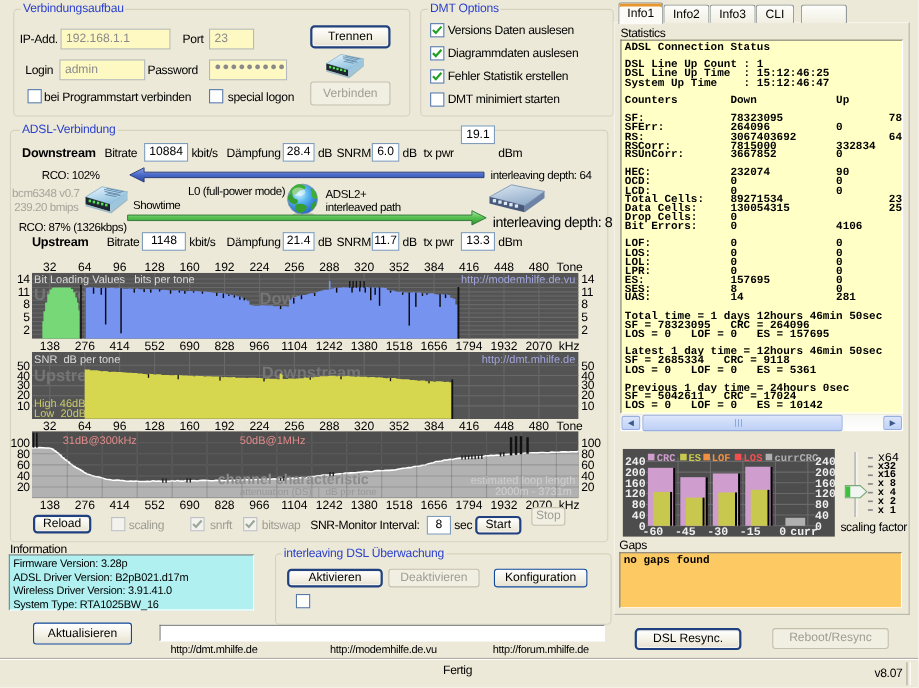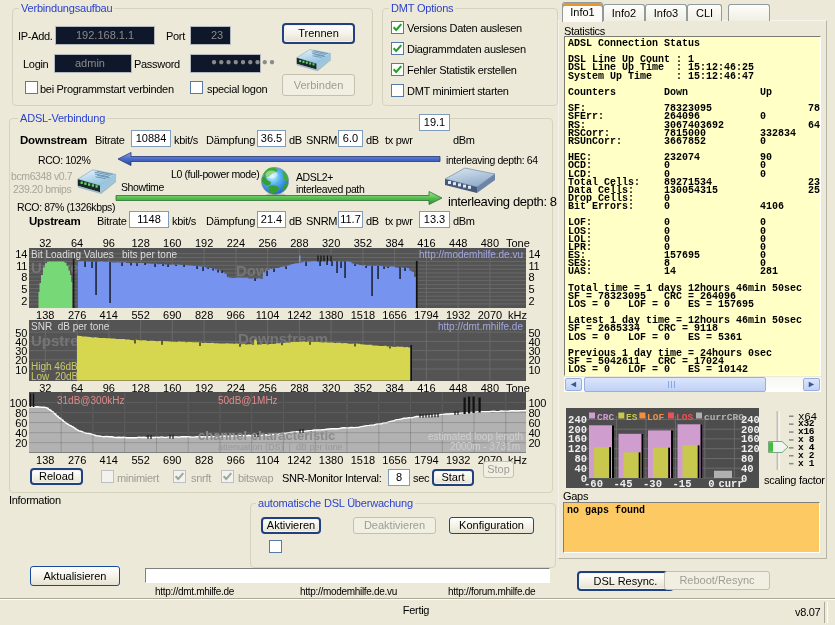--- a/index.html
+++ b/index.html
@@ -1,21 +1,21 @@
 <!DOCTYPE html>
 <html><head><meta charset="utf-8"><style>
 
 html,body{margin:0;padding:0}
 #w{position:relative;width:835px;height:625px;background:#ece9d8;font-family:"Liberation Sans",sans-serif;font-size:11px;color:#000;overflow:hidden}
 .lbl{position:absolute;white-space:nowrap;font-size:11px;letter-spacing:-0.3px}
 .b{font-weight:bold}
 .gb{position:absolute;border:1px solid #d5d2bd;border-radius:4px}
 .gt{position:absolute;color:#2b41cc;background:#ece9d8;padding:0 2px;white-space:nowrap;letter-spacing:-0.2px}
 .inp{position:absolute;border:1px solid #7f9db9;background:#fff;font-size:11px;text-align:center;box-sizing:border-box}
-.inpd{position:absolute;border:1px solid #b3b8bf;background:#0f172a;font-size:11px;color:#8a8a8a;box-sizing:border-box;padding-left:20px}
+.inpd{position:absolute;border:1px solid #b3b8bf;background:#fef9c3;font-size:11px;color:#8a8a8a;box-sizing:border-box;padding-left:4px}
 .btn{position:absolute;border:1px solid #134a9e;border-radius:3px;background:linear-gradient(#ffffff,#f4f1e6 55%,#e6e2d2);text-align:center;font-size:11px;box-sizing:border-box;font-family:"Liberation Sans",sans-serif}
 .btnf{border:2px solid #20407f;box-shadow:inset 0 0 0 1px #f4f4ee;border-radius:4px}
 .btnd{border:1px solid #c5bfae;background:#f1efe2;color:#9e9d94}
 .cbx{position:absolute;width:13px;height:13px;border:1px solid #5779a8;background:#fff;box-sizing:border-box}
 .cbx svg{position:absolute;left:-1px;top:-1px}
 .cbxd{border-color:#bcc0c4;background:#f3f2ec}
 .mono{font-family:"Liberation Mono",monospace}
 
 </style></head><body>
 <div id="w">
@@ -84,21 +84,21 @@
 <div class="lbl" style="left:407px;top:64px">Fehler Statistik erstellen</div>
 <span class="cbx" style="left:391px;top:84px"></span>
 <div class="lbl" style="left:407px;top:85px">DMT minimiert starten</div>
 <div class="gb" style="left:9px;top:118px;width:542px;height:373px"></div>
 <div class="gt" style="left:18px;top:112px">ADSL-Verbindung</div>
 <div class="lbl b" style="left:20px;top:134px;font-size:11.5px;letter-spacing:-0.2px">Downstream</div>
 <div class="lbl" style="left:95px;top:134px">Bitrate</div>
 <div class="inp" style="left:131px;top:130px;width:40px;height:17px;line-height:15px">10884</div>
 <div class="lbl" style="left:174px;top:134px">kbit/s</div>
 <div class="lbl" style="left:206px;top:134px;letter-spacing:-0.2px">Dämpfung</div>
-<div class="inp" style="left:257px;top:130px;width:29px;height:17px;line-height:15px">36.5</div>
+<div class="inp" style="left:257px;top:130px;width:29px;height:17px;line-height:15px">28.4</div>
 <div class="lbl" style="left:289px;top:134px">dB</div>
 <div class="lbl" style="left:306px;top:134px">SNRM</div>
 <div class="inp" style="left:338px;top:130px;width:25px;height:17px;line-height:15px">6.0</div>
 <div class="lbl" style="left:366px;top:134px">dB</div>
 <div class="lbl" style="left:385px;top:134px">tx pwr</div>
 <div class="inp" style="left:419px;top:114px;width:31px;height:17px;line-height:15px">19.1</div>
 <div class="lbl" style="left:453px;top:134px">dBm</div>
 <div class="lbl" style="left:38px;top:154px;font-size:10.5px;letter-spacing:-0.4px">RCO: 102%</div>
 <svg style="position:absolute;left:116px;top:151px" width="326" height="16" viewBox="0 0 326 16">
 <defs>
@@ -492,52 +492,53 @@
     <div class="lbl" style="left:27px;top:427.2px;transform:translateX(-100%);font-size:11px">40</div>
     <div class="lbl" style="left:528.5px;top:427.2px;font-size:11px">40</div>
     <div class="lbl" style="left:27px;top:417.1px;transform:translateX(-100%);font-size:11px">60</div>
     <div class="lbl" style="left:528.5px;top:417.1px;font-size:11px">60</div>
     <div class="lbl" style="left:27px;top:407.0px;transform:translateX(-100%);font-size:11px">80</div>
     <div class="lbl" style="left:528.5px;top:407.0px;font-size:11px">80</div>
     <div class="lbl" style="left:27px;top:397.0px;transform:translateX(-100%);font-size:11px">100</div>
     <div class="lbl" style="left:528.5px;top:397.0px;font-size:11px">100</div>
 <div class="btn btnf" style="left:30px;top:468px;width:53px;height:17px;line-height:13px">Reload</div>
 <span class="cbx cbxd" style="left:101px;top:470px"></span>
-<div class="lbl" style="left:117px;top:472px;color:#9e9d94">minimiert</div>
+<div class="lbl" style="left:117px;top:472px;color:#9e9d94">scaling</div>
 <span class="cbx cbxd" style="left:173px;top:470px">
       <svg width="13" height="13" viewBox="0 0 13 13">
         <path d="M2.6 6.3 L5.2 9 L10.3 3.2" stroke="#9aa89a" stroke-width="2" fill="none"></path>
       </svg>
     </span>
 <div class="lbl" style="left:191px;top:472px;color:#9e9d94">snrft</div>
 <span class="cbx cbxd" style="left:221px;top:470px">
       <svg width="13" height="13" viewBox="0 0 13 13">
         <path d="M2.6 6.3 L5.2 9 L10.3 3.2" stroke="#9aa89a" stroke-width="2" fill="none"></path>
       </svg>
     </span>
 <div class="lbl" style="left:238px;top:472px;color:#9e9d94">bitswap</div>
 <div class="lbl" style="left:282px;top:472px">SNR-Monitor Interval:</div>
 <div class="inp" style="left:388px;top:469px;width:22px;height:17px;line-height:15px">8</div>
 <div class="lbl" style="left:413px;top:472px">sec</div>
 <div class="btn btnf" style="left:432px;top:469px;width:42px;height:17px;line-height:13px">Start</div>
 <div class="btn btnd" style="left:483px;top:461px;width:31px;height:17px;line-height:15px">Stop</div>
 <div class="lbl" style="left:9px;top:494px">Information</div>
+<div style="position:absolute;left:8px;top:504px;width:223px;height:51px;background:#b0f0f0;border:1px solid #808080;border-right-color:#fff;border-bottom-color:#fff;box-sizing:border-box;padding:2px 0 0 3px;line-height:12.6px;font-size:10px;letter-spacing:-0.2px">Firmware Version: 3.28p<br>ADSL Driver Version: B2pB021.d17m<br>Wireless Driver Version: 3.91.41.0<br>System Type: RTA1025BW_16</div>
 <div class="gb" style="left:250px;top:503px;width:304px;height:63px"></div>
-<div class="gt" style="left:256px;top:497px">automatische DSL Überwachung</div>
-<div class="btn btnf" style="left:261px;top:517px;width:60px;height:17px;line-height:13px">Aktivieren</div>
+<div class="gt" style="left:256px;top:497px">interleaving DSL Überwachung</div>
+<div class="btn btnf" style="left:261px;top:517px;width:87px;height:17px;line-height:13px">Aktivieren</div>
 <div class="btn btnd" style="left:353px;top:517px;width:83px;height:17px;line-height:15px">Deaktivieren</div>
 <div class="btn" style="left:449px;top:517px;width:85px;height:17px;line-height:15px">Konfiguration</div>
 <span class="cbx" style="left:269px;top:540px"></span>
 <div class="btn" style="left:30px;top:566px;width:90px;height:20px;line-height:18px">Aktualisieren</div>
 <div style="position:absolute;left:145px;top:568px;width:405px;height:15px;background:#fff;border:1px solid #808080;border-right-color:#fff;border-bottom-color:#fff;box-sizing:border-box"></div>
 <div class="lbl" style="left:155px;top:586px;font-size:10px">http://dmt.mhilfe.de</div>
 <div class="lbl" style="left:300px;top:586px;font-size:10px">http://modemhilfe.de.vu</div>
 <div class="lbl" style="left:448px;top:586px;font-size:10px">http://forum.mhilfe.de</div>
 <div class="btn btnf" style="left:577px;top:571px;width:97px;height:20px;line-height:16px">DSL Resync.</div>
-<div class="btn btnd" style="left:664px;top:571px;width:106px;height:19px;line-height:17px">Reboot/Resync</div>
+<div class="btn btnd" style="left:702px;top:571px;width:106px;height:19px;line-height:17px">Reboot/Resync</div>
 <div style="position:absolute;left:558px;top:20px;width:269px;height:539px;background:#ece9d8;border:1px solid #b7b5a8;border-left-color:#f6f4ea;border-top-color:#f6f4ea;box-sizing:border-box"></div>
 <div style="position:absolute;left:562px;top:2px;width:39px;height:19px;background:#fcfbf7;border:1px solid #919b9c;border-bottom:none;border-radius:3px 3px 0 0;box-shadow:inset 0 3px 0 #e5962c;text-align:center;line-height:18px;font-size:11px">Info1</div>
 <div style="position:absolute;left:603px;top:4px;width:40px;height:16px;background:linear-gradient(#fdfdfb,#f1efe2);border:1px solid #919b9c;border-bottom:none;border-radius:3px 3px 0 0;text-align:center;line-height:16px;font-size:11px">Info2</div>
 <div style="position:absolute;left:645px;top:4px;width:40px;height:16px;background:linear-gradient(#fdfdfb,#f1efe2);border:1px solid #919b9c;border-bottom:none;border-radius:3px 3px 0 0;text-align:center;line-height:16px;font-size:11px">Info3</div>
 <div style="position:absolute;left:687px;top:4px;width:33px;height:16px;background:linear-gradient(#fdfdfb,#f1efe2);border:1px solid #919b9c;border-bottom:none;border-radius:3px 3px 0 0;text-align:center;line-height:16px;font-size:11px">CLI</div>
 <div style="position:absolute;left:728px;top:4px;width:40px;height:16px;background:linear-gradient(#fdfdfb,#f1efe2);border:1px solid #919b9c;border-bottom:none;border-radius:3px 3px 0 0;text-align:center;line-height:16px;font-size:11px"></div>
 <div class="lbl" style="left:564px;top:24.5px">Statistics</div>
 <div style="position:absolute;left:564px;top:36px;width:257px;height:340px;background:#ffffc6;border:1px solid #7b7b73;border-right-color:#fff;border-bottom-color:#fff;box-sizing:border-box;overflow:hidden">
 <pre class="mono" style="margin:3px 0 0 3px;font-size:10px;font-weight:bold;line-height:8.15px;letter-spacing:0px">ADSL Connection Status
 

